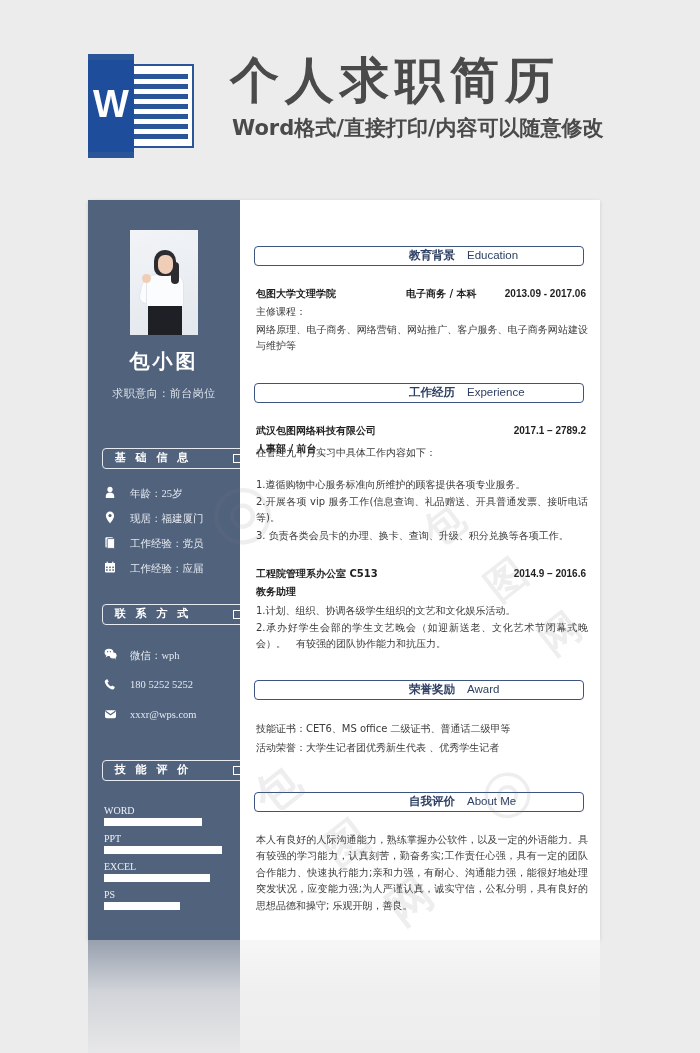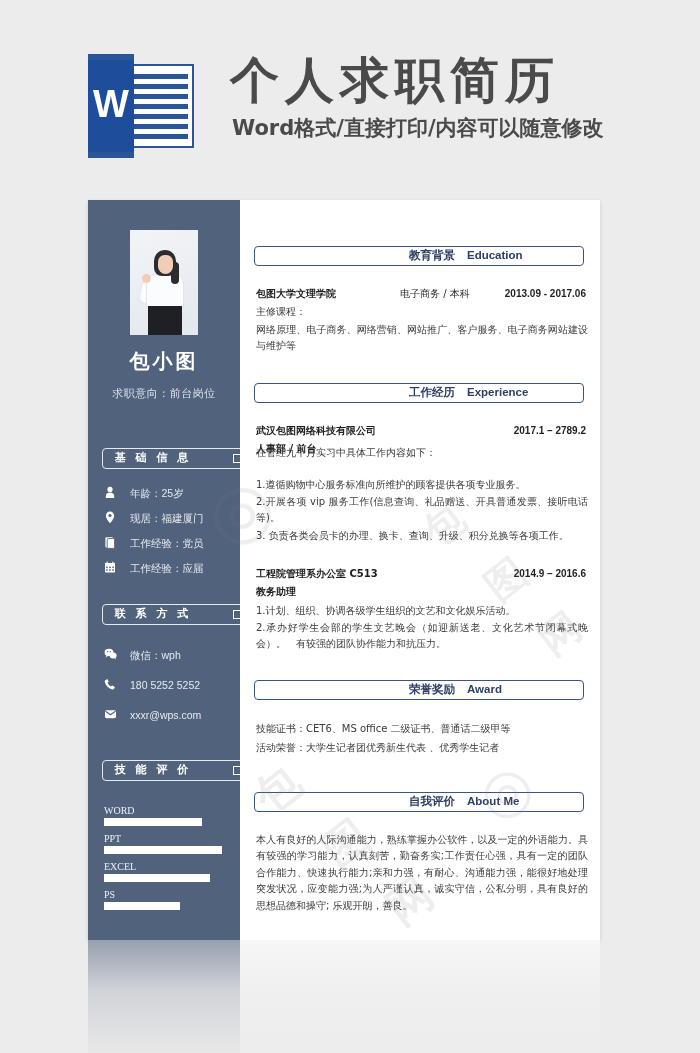--- a/index.html
+++ b/index.html
@@ -47,41 +47,41 @@
   .sintent{position:absolute;left:0;top:186px;width:152px;text-align:center;color:#dfe4ec;
       font-size:11px;letter-spacing:.5px;font-family:"DejaVu Sans",sans-serif;}
 
   
   .pill{position:absolute;left:14px;width:148px;height:21px;border:1.5px solid #e7eaf0;border-radius:4px;box-sizing:border-box;}
   .pill .ptxt{position:absolute;left:0;top:0;width:100px;line-height:18px;text-align:center;color:#fff;
       font-size:11px;font-weight:bold;letter-spacing:3px;font-family:"DejaVu Sans",sans-serif;}
   .pill .psq{position:absolute;right:7px;top:5px;width:9px;height:9px;border:1.5px solid #fff;box-sizing:border-box;}
 
   .srow{position:absolute;left:16px;width:130px;height:20px;color:#e6eaf1;font-size:10.5px;
-      font-family:Liberation Sans, sans-serif;}
+      font-family:Liberation Serif, serif;}
   .srow .ic{position:absolute;left:0;top:1px;width:14px;height:14px;color:#fff;}
   .srow .tx{position:absolute;left:26px;top:2px;white-space:nowrap;}
 
   .skill{position:absolute;left:16px;width:122px;}
   .skill .sl{font-size:10px;color:#eef1f6;font-family:Liberation Serif, serif;margin-bottom:2px;}
   .skill .bar{height:8px;background:#51627c;}
   .skill .bar i{display:block;height:8px;background:#ffffff;}
 
   
   .sec{position:absolute;left:14px;width:330px;height:20px;border:1.4px solid #3c5480;border-radius:4px;box-sizing:border-box;}
   .sec .cn{position:absolute;left:0;top:0;width:200px;line-height:17px;text-align:right;color:#2d3f63;
       font-size:11.5px;font-weight:bold;font-family:"DejaVu Sans",sans-serif;}
   .sec .en{position:absolute;left:212px;top:0;line-height:17px;color:#2d3f63;
-      font-size:11.5px;font-weight:bold;font-family:"Liberation Sans",sans-serif;}
+      font-size:11.5px;font-weight:normal;font-family:"Liberation Sans",sans-serif;}
 
   .mline{position:absolute;left:16px;width:330px;font-size:10px;color:#3a3a3a;
       font-family:"DejaVu Sans",sans-serif;line-height:15px;}
   .mline.b{font-weight:bold;color:#1f1f1f;}
   .mline .r{position:absolute;right:0;top:0;font-weight:bold;color:#1f1f1f;font-family:"Liberation Sans",sans-serif;}
-  .mline .mid2{position:absolute;left:144px;top:0;font-weight:normal;color:#1f1f1f;}
+  .mline .mid2{position:absolute;left:150px;top:0;font-weight:bold;color:#1f1f1f;}
   .para{position:absolute;left:16px;width:332px;font-size:10px;color:#3a3a3a;line-height:16.4px;
       font-family:"DejaVu Sans",sans-serif;text-align:justify;}
 
   
   .refl{position:absolute;left:88px;top:940px;width:512px;height:113px;overflow:hidden;}
   .refl .inner{position:absolute;left:0;bottom:0;width:512px;height:740px;transform:scaleY(-1);transform-origin:center;}
   .refl .fade{position:absolute;inset:0;background:linear-gradient(to bottom,rgba(236,236,236,.45) 0%,rgba(236,236,236,.82) 45%,rgba(236,236,236,.97) 100%);}
 
   
   .wm{position:absolute;pointer-events:none;color:rgba(120,125,135,.13);font-weight:bold;

